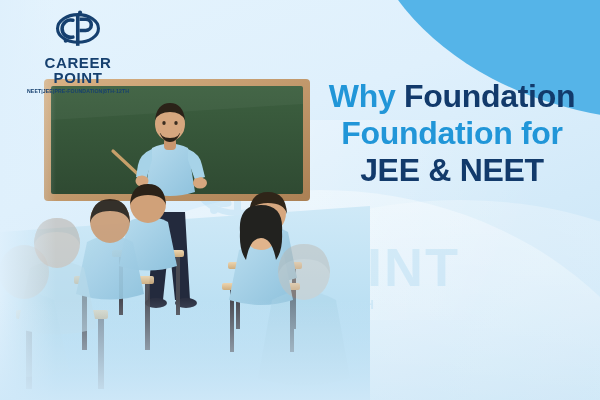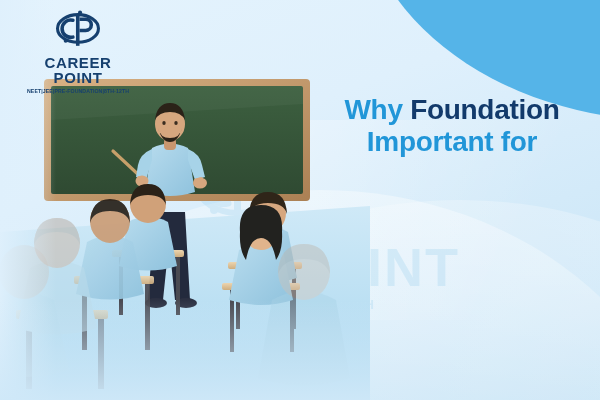--- a/index.html
+++ b/index.html
@@ -144,26 +144,26 @@
     top: 0;
     width: 370px;
     height: 400px;
     z-index: 20;
   }
 
   
   .headline {
     position: absolute;
     right: 14px;
-    top: 94px;
+    top: 78px;
     width: 268px;
     text-align: center;
     z-index: 45;
     line-height: 1.16;
-    font-size: 28px;
+    font-size: 32px;
     font-weight: bold;
     letter-spacing: -0.3px;
   }
   .headline .ln { display: block; white-space: nowrap; }
   .c-navy { color: #123a6b; }
   .c-blue { color: #2196d8; }
 </style>
 </head>
 <body>
 
@@ -329,16 +329,17 @@
       <path d="M57 18 h12 a11 11 0 0 1 0 22 h-12" fill="none" stroke="#16406f" stroke-width="7"></path>
       <circle cx="58" cy="5" r="4" fill="#16406f"></circle>
       <circle cx="30" cy="60" r="4" fill="#16406f"></circle>
     </svg>
     <div class="logo-title">CAREER POINT</div>
     <div class="logo-sub">NEET|JEE|PRE-FOUNDATION|8TH-12TH</div>
   </div>
 
   <div class="headline" id="headline">
       <span class="ln"><span class="c-blue">Why </span><span class="c-navy">Foundation</span></span>
-      <span class="ln"><span class="c-blue">Important for</span></span>
+      <span class="ln"><span class="c-blue">Foundation for</span></span>
+      <span class="ln"><span class="c-navy">JEE &amp; NEET</span></span>
     </div>
 
 </div>
 
 </body></html>

